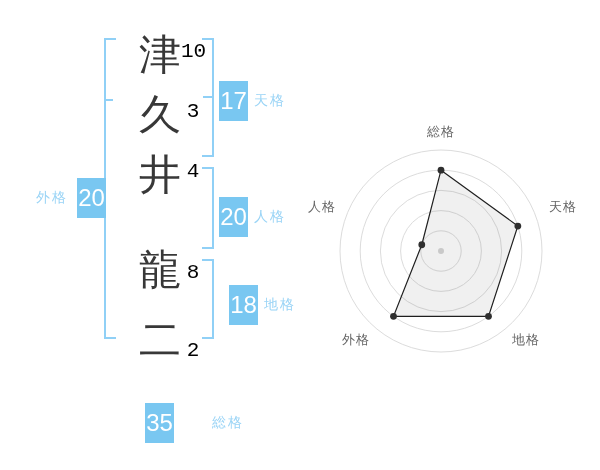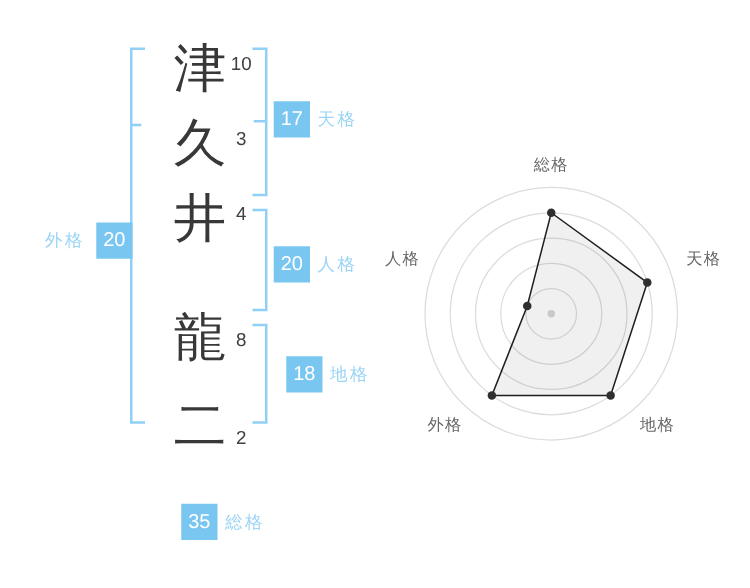--- a/index.html
+++ b/index.html
@@ -10,37 +10,37 @@
   svg.layer{position:absolute;left:0;top:0;}
   
   .bk{fill:none;stroke:var(--bracket-line);stroke-width:2;}
   
   .kanji{
     position:absolute;left:130px;width:60px;text-align:center;
     font-size:42px;line-height:52px;color:#383838;
   }
   .strokes{
     position:absolute;left:181px;width:24px;text-align:center;
-    font-size:15px;line-height:18px;color:#404040;
+    font-size:21px;line-height:18px;color:#000000;font-family:Liberation Mono, monospace;
   }
   
   .cat{position:absolute;display:flex;align-items:center;}
   .val{
-    width:29px;height:29px;background:var(--badge-bg);color:var(--badge-text);
-    font-size:16px;display:flex;align-items:center;justify-content:center;
+    width:29px;height:40px;background:var(--badge-bg);color:var(--badge-text);
+    font-size:24px;display:flex;align-items:center;justify-content:center;
     flex:0 0 auto;
   }
   .lbl{font-size:14px;letter-spacing:2px;color:var(--label-text);white-space:nowrap;}
   .cat .val + .lbl{margin-left:6px;}
   .cat .lbl + .val{margin-left:9px;}
   .cat-tenkaku{left:219px;top:81px;}
   .cat-jinkaku{left:219px;top:197px;}
   .cat-chikaku{left:229px;top:285px;}
   .cat-gaikaku{left:36px;top:178px;}
-  .cat-soukaku{left:145px;top:403px;}
+  .cat-soukaku{left:145px;top:403px;gap:32px;}
   
   .radar-label{font-size:13px;letter-spacing:1px;}
 </style>
 </head>
 <body>
 
 <div class="stage">
 
   <svg class="layer" width="600" height="470">
     <path class="bk" d="M116,39 L105,39 L105,338 L116,338 M105,100 L113,100"></path>

